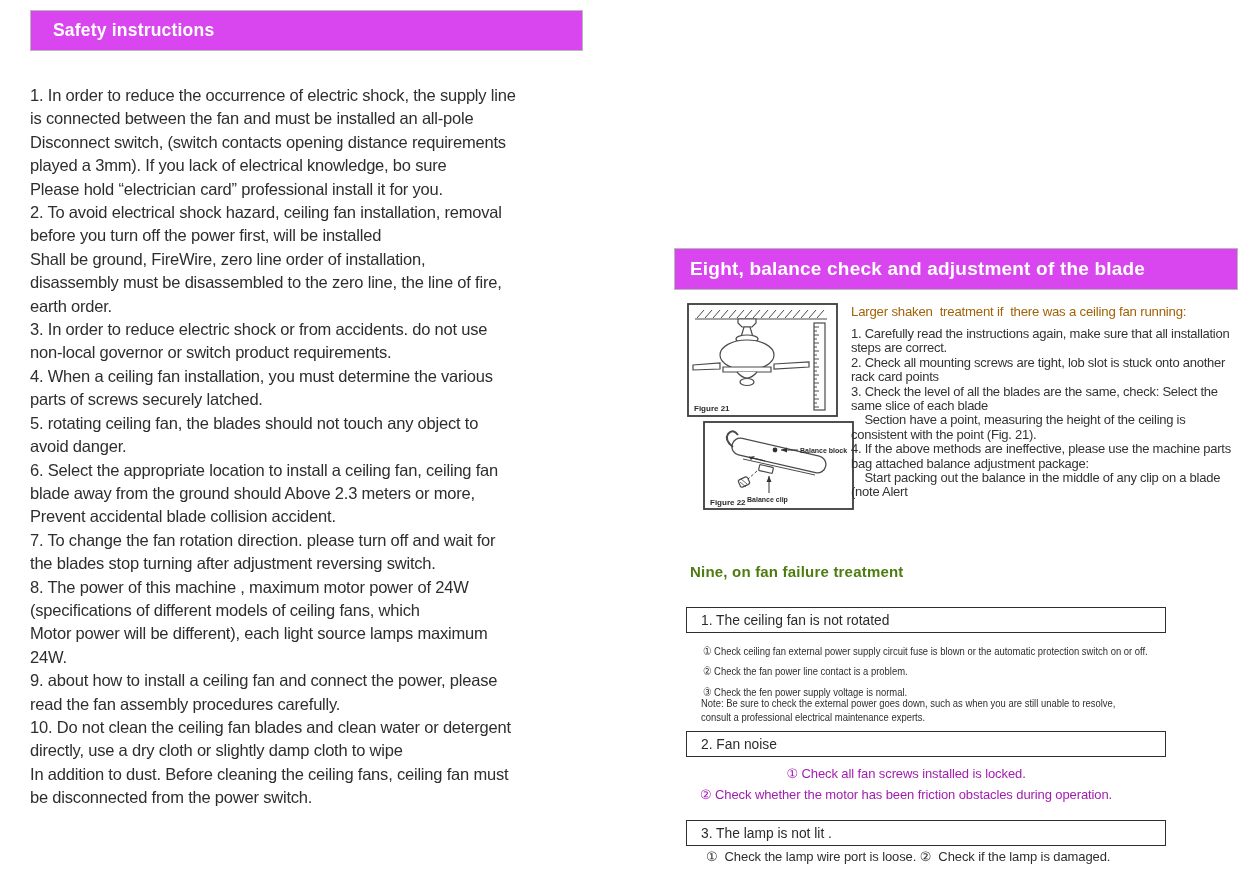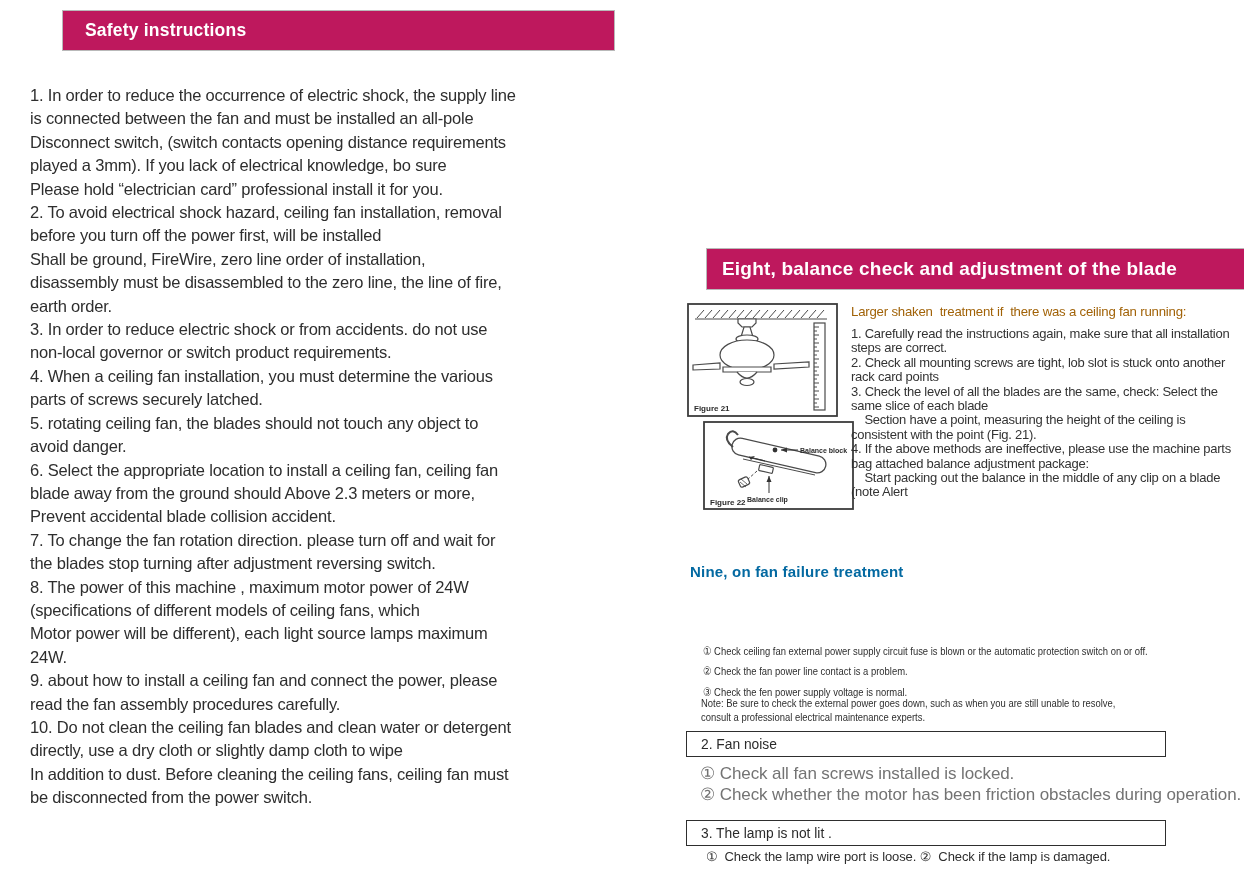--- a/index.html
+++ b/index.html
@@ -3,22 +3,22 @@
 <meta charset="utf-8">
 <style>
   html,body{margin:0;padding:0;background:#ffffff;}
   .page{
     position:relative;width:1244px;height:875px;background:#ffffff;overflow:hidden;
     font-family:"Liberation Sans", sans-serif;color:#2b2b2b;
   }
   .abs{position:absolute;}
   
   .bar{
-    background:#be185d;color:#ffffff;font-weight:bold;
-    display:flex;align-items:center;border:1px solid #b9b9b9;box-sizing:border-box;margin-left:32px;
+    background:#d946ef;color:#ffffff;font-weight:bold;
+    display:flex;align-items:center;border:1px solid #b9b9b9;box-sizing:border-box;
   }
   .bar-left{left:30px;top:10px;width:553px;height:41px;}
   .bar-left .bar-label{margin-left:22px;font-size:17.5px;letter-spacing:0.2px;}
   .bar-right{left:674px;top:248px;width:564px;height:42px;}
   .bar-right .bar-label{margin-left:15px;font-size:19px;letter-spacing:0.2px;}
   
   .safety-text{
     left:30px;top:84px;font-size:16.5px;line-height:23.4px;
     letter-spacing:-0.2px;white-space:pre;color:#2e2e2e;
   }
@@ -34,33 +34,33 @@
     letter-spacing:-0.25px;white-space:pre;color:#333;
   }
   
   .note-row{left:680px;top:522px;width:564px;display:flex;align-items:flex-start;}
   .note-row .tri{flex:0 0 auto;margin-top:1px;}
   .cond{
     display:inline-block;transform:scaleX(0.80);transform-origin:0 0;
     white-space:pre;
   }
   .note-text{font-size:11.5px;line-height:14px;color:#2e2e2e;margin-left:3px;}
-  .nine-title{left:690px;top:563px;font-size:15px;font-weight:bold;letter-spacing:0.2px;color:#0369a1;}
+  .nine-title{left:690px;top:563px;font-size:15px;font-weight:bold;letter-spacing:0.2px;color:#4d7c0f;}
   
   .fault-box{
     position:absolute;left:686px;width:480px;height:26px;background:#fff;
     border:1.6px solid #2e2e2e;box-sizing:border-box;display:flex;align-items:center;
   }
   .fault-box .t{margin-left:14px;font-size:13.8px;color:#2b2b2b;}
   .fb1{top:607px;}
   .fb2{top:731px;}
   .fb3{top:820px;}
   .f1-items{left:703px;top:641px;font-size:11.8px;line-height:20.4px;color:#2e2e2e;}
   .f1-note{left:701px;top:697px;font-size:11.8px;line-height:13.6px;color:#2e2e2e;}
-  .f2-items{left:700px;top:763px;font-size:17px;line-height:21.2px;letter-spacing:-0.1px;white-space:pre;color:#737373;}
+  .f2-items{left:700px;top:763px;font-size:13px;line-height:21.2px;letter-spacing:-0.1px;white-space:pre;color:#a21caf;text-align:center;}
   .f3-items{left:706px;top:849px;font-size:13px;letter-spacing:-0.1px;white-space:pre;color:#2e2e2e;text-align:center;}
 </style>
 </head>
 <body>
 
 <div class="page">
 
   <div class="abs bar bar-left">
     <span class="bar-label">Safety instructions</span>
   </div>
@@ -170,20 +170,23 @@
     Section have a point, measuring the height of the ceiling is
 consistent with the point (Fig. 21).
 4. If the above methods are ineffective, please use the machine parts
 bag attached balance adjustment package:
     Start packing out the balance in the middle of any clip on a blade
 (note Alert</div>
 
 
   <div class="abs nine-title">Nine, on fan failure treatment</div>
 
+  <div class="fault-box fb1">
+    <span class="t">1. The ceiling fan is not rotated</span>
+  </div>
   <div class="abs f1-items cond">① Check ceiling fan external power supply circuit fuse is blown or the automatic protection switch on or off.
 ② Check the fan power line contact is a problem.
 ③ Check the fen power supply voltage is normal.</div>
   <div class="abs f1-note cond">Note: Be sure to check the external power goes down, such as when you are still unable to resolve,
 consult a professional electrical maintenance experts.</div>
 
   <div class="fault-box fb2">
     <span class="t">2. Fan noise</span>
   </div>
   <div class="abs f2-items">① Check all fan screws installed is locked.

